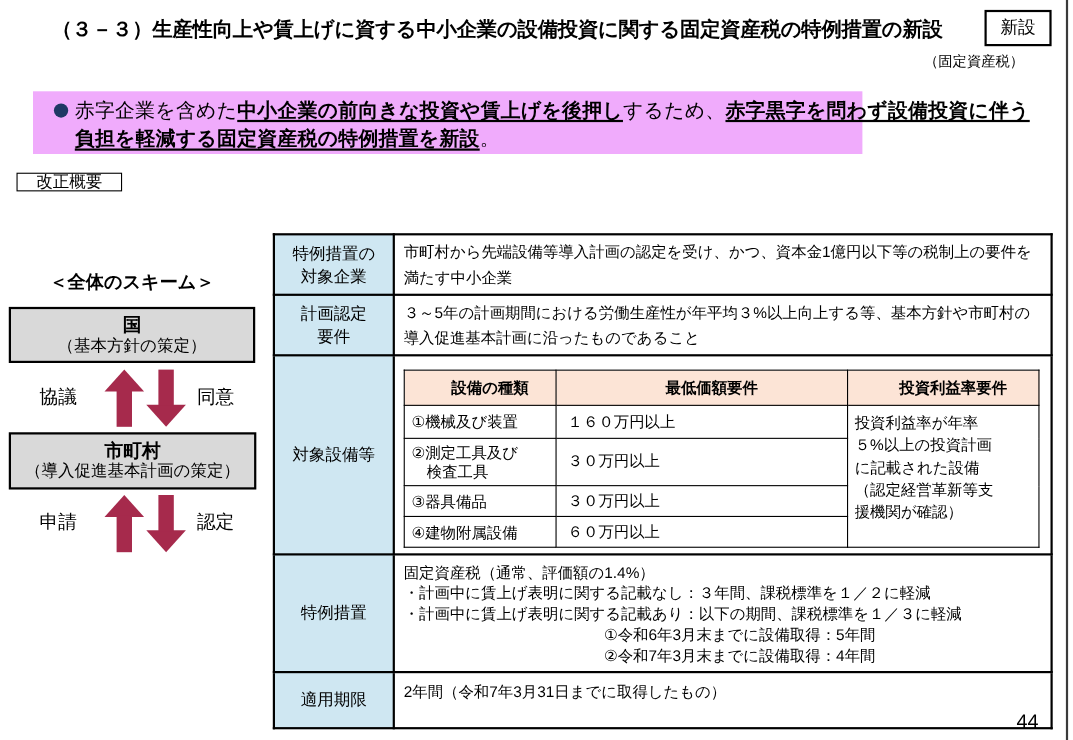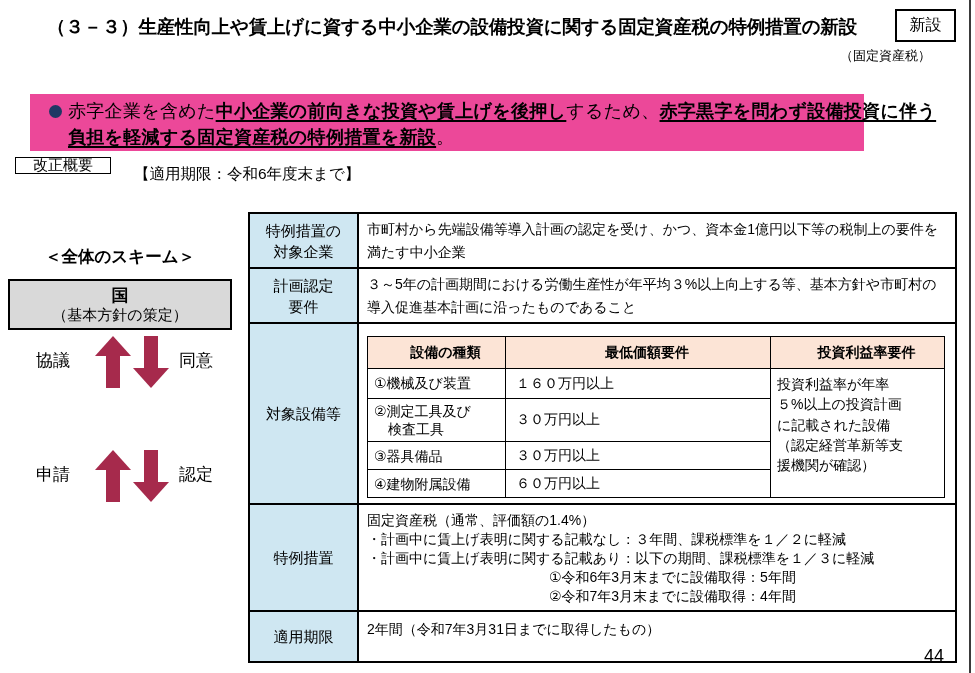--- a/index.html
+++ b/index.html
@@ -7,21 +7,21 @@
   .page { position:relative; width:975px; height:673px; background:#fff; overflow:hidden; }
 
   
   .title { position:absolute; left:12px; top:14px; width:880px; font-size:18.5px; font-weight:bold;
            letter-spacing:-0.2px; white-space:nowrap;text-align:center; }
   .badge { position:absolute; left:895px; top:9px; width:61px; height:33px; border:2px solid #000;
            display:flex; align-items:center; justify-content:center; font-size:16px; background:#fff; }
   .tax-label { position:absolute; top:47px; right:44px; font-size:13px; }
 
   
-  .summary-box { position:absolute; left:30px; top:94px; width:834px; height:57px; background:#ec4899; }
+  .summary-box { position:absolute; left:30px; top:83px; width:754px; height:57px; background:#f0abfc; }
   .summary-bullet { position:absolute; left:19px; top:11px; width:13px; height:13px; border-radius:50%;
                     background:#1f3864; }
   .summary-text { position:absolute; left:38px; top:4px; width:870px; font-size:18px; line-height:26px;
                   letter-spacing:0.3px; }
   .em { font-weight:bold; text-decoration:underline; text-decoration-thickness:1.5px; text-underline-offset:3px; }
 
   
   .outline-box { position:absolute; left:15px; top:157px; width:96px; height:17px; border:1.5px solid #000;
                  display:flex; align-items:center; justify-content:center; font-size:15px; background:#fff; }
   .deadline-note { position:absolute; left:134px; top:164px; font-size:15.5px; }
@@ -85,36 +85,39 @@
   <h1 class="title">（３－３）生産性向上や賃上げに資する中小企業の設備投資に関する固定資産税の特例措置の新設</h1>
   <div class="badge">新設</div>
   <div class="tax-label">（固定資産税）</div>
 
   <div class="summary-box">
     <span class="summary-bullet"></span>
     <p class="summary-text"><span>赤字企業を含めた</span><span class="em">中小企業の前向きな投資や賃上げを後押し</span><span>するため、</span><span class="em">赤字黒字を問わず設備投資に伴う負担を軽減する固定資産税の特例措置を新設</span><span>。</span></p>
   </div>
 
   <div class="outline-box">改正概要</div>
-  <div class="deadline-note">【適用期限：令和6年度末まで】</div>
 
   <div class="scheme-heading">＜全体のスキーム＞</div>
 
   <div class="node node-kuni">
     <div class="node-title">国</div>
     <div class="node-sub">（基本方針の策定）</div>
   </div>
 
   <div class="flow flow-1">
     <span class="flow-label left">協議</span>
     <span class="arrow up"></span>
     <span class="arrow down"></span>
     <span class="flow-label right">同意</span>
   </div>
 
+  <div class="node node-shichoson">
+    <div class="node-title">市町村</div>
+    <div class="node-sub">（導入促進基本計画の策定）</div>
+  </div>
 
   <div class="flow flow-2">
     <span class="flow-label left">申請</span>
     <span class="arrow up"></span>
     <span class="arrow down"></span>
     <span class="flow-label right">認定</span>
   </div>
 
 
   <table class="spec-table">

